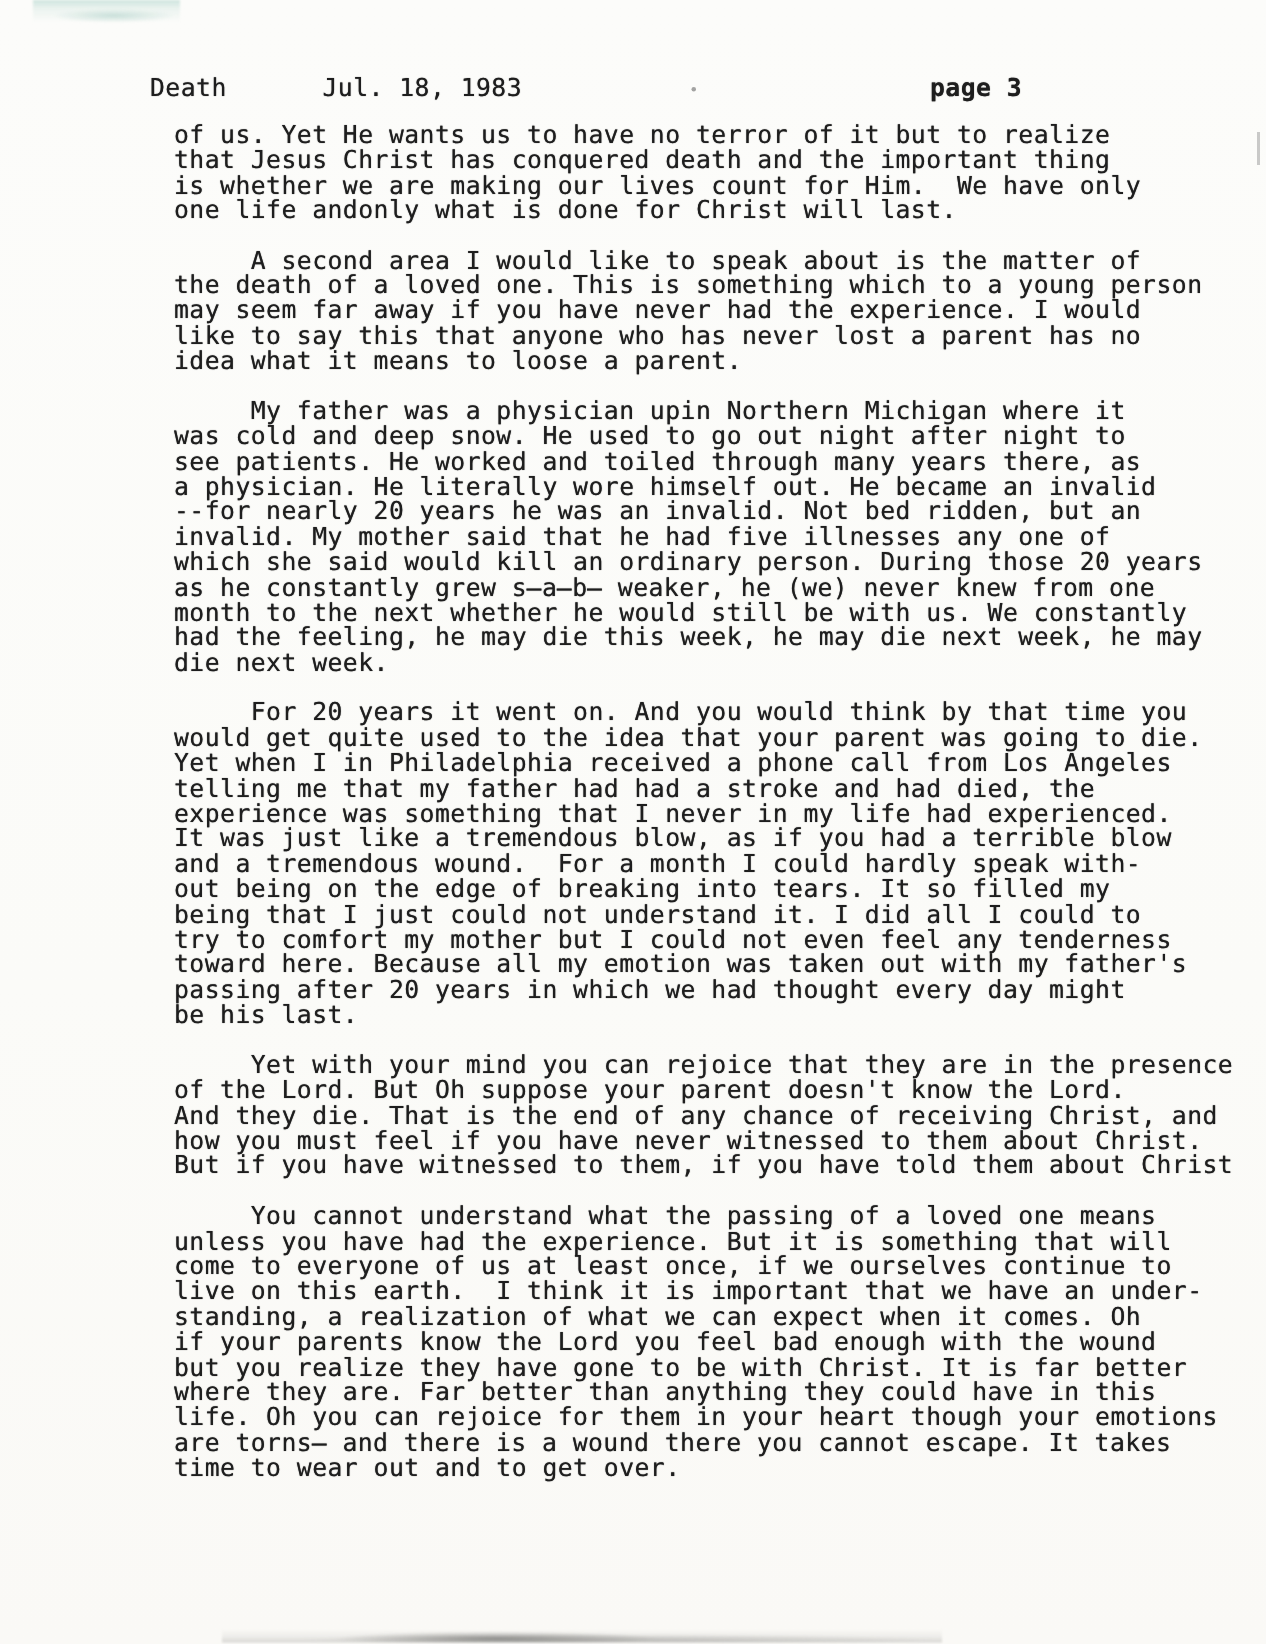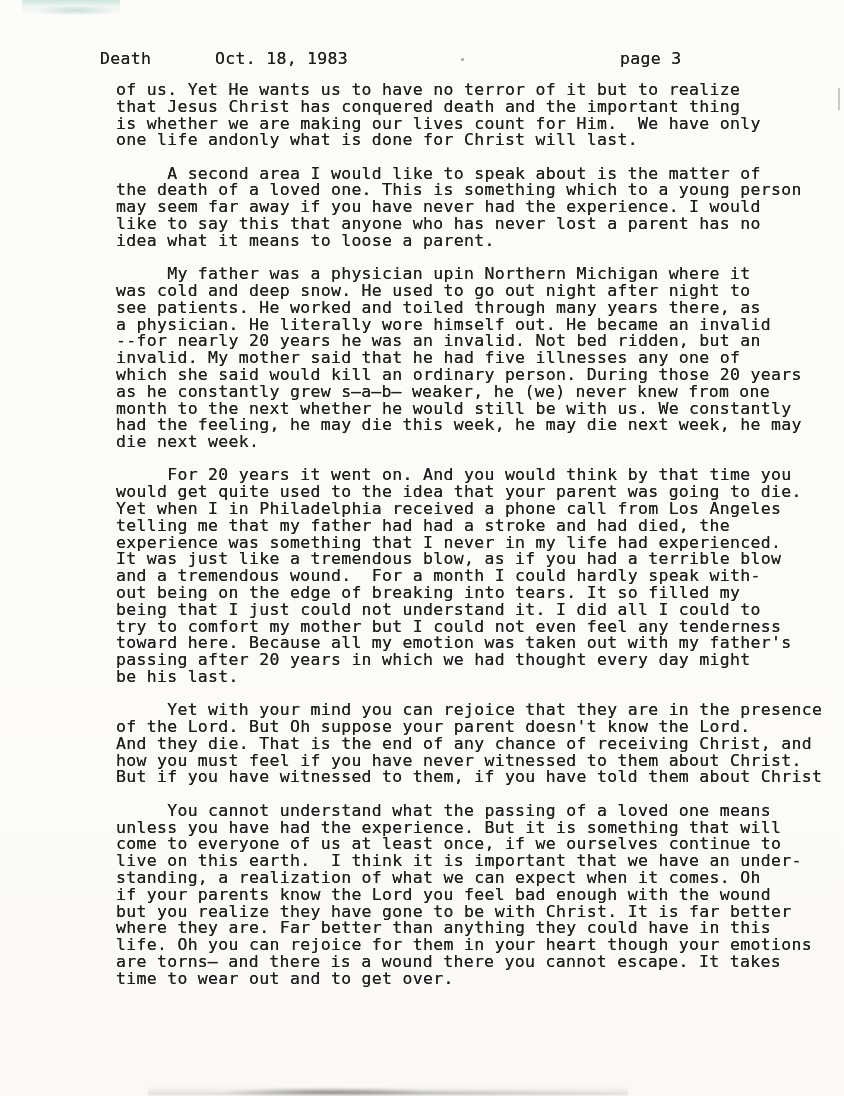--- a/index.html
+++ b/index.html
@@ -25,21 +25,21 @@
     position: absolute;
     top: 49px;
     left: 0;
     width: 844px;
     height: 20px;
     font-size: 16.5px;
     letter-spacing: 0.3px;
   }
   .h-title { position: absolute; left: 100px; top: 0; white-space: pre; }
   .h-date  { position: absolute; left: 215px; top: 0; white-space: pre; }
-  .h-page  { position: absolute; left: 620px; top: 0; white-space: pre; }
+  .h-page  { position: absolute; left: 620px; top: 0; white-space: pre; font-weight: bold; }
   .doc-body {
     position: absolute;
     top: 82px;
     left: 90px;
     width: 730px;
     margin-left: 26px;
   }
   .para {
     margin: 0 0 16.5px 0;
     font-family: "DejaVu Sans Mono", "Liberation Mono", monospace;
@@ -86,21 +86,21 @@
 </style>
 </head>
 <body>
 
 <div class="paper">
 
   <div class="smudge-top"></div>
 
   <div class="header ink">
     <span class="h-title">Death</span>
-    <span class="h-date">Oct. 18, 1983</span>
+    <span class="h-date">Jul. 18, 1983</span>
     <span class="h-page">page 3</span>
   </div>
 
   <div class="doc-body ink">
       <pre class="para">of us. Yet He wants us to have no terror of it but to realize
 that Jesus Christ has conquered death and the important thing
 is whether we are making our lives count for Him.  We have only
 one life andonly what is done for Christ will last.</pre>
       <pre class="para">     A second area I would like to speak about is the matter of
 the death of a loved one. This is something which to a young person

